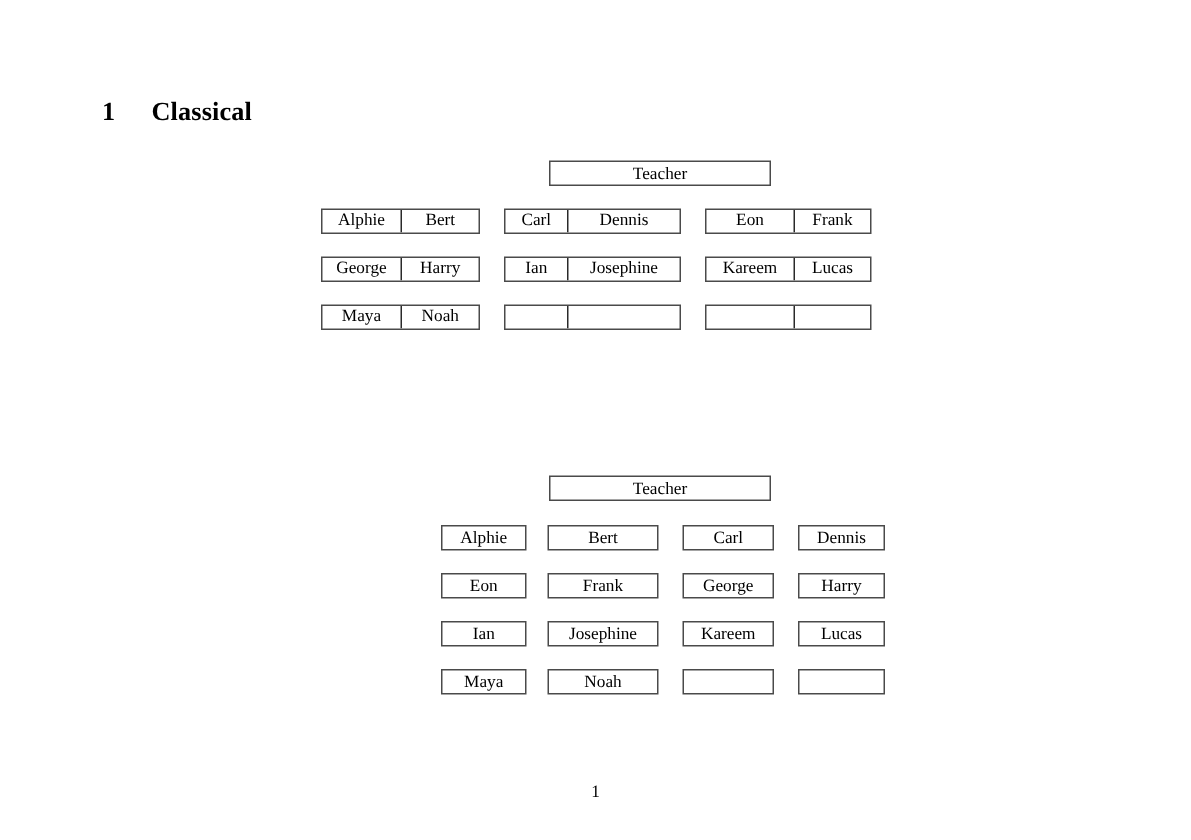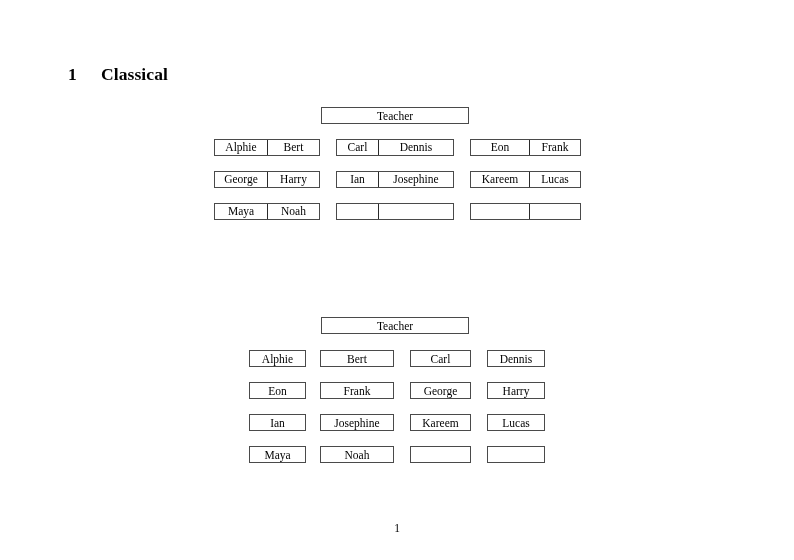--- a/index.html
+++ b/index.html
@@ -48,20 +48,21 @@
     position: absolute;
     box-sizing: border-box;
     border: 1px solid #4a4a4a;
     background: #ffffff;
     font-size: 11.5px;
     line-height: 16px;
     height: 17px;
     text-align: center;
     white-space: nowrap;
     overflow: hidden;
+    margin-left: 45px;
   }
 
   
   .group {
     position: absolute;
     box-sizing: border-box;
     border: 1px solid #4a4a4a;
     background: #ffffff;
     height: 17px;
     display: flex;

